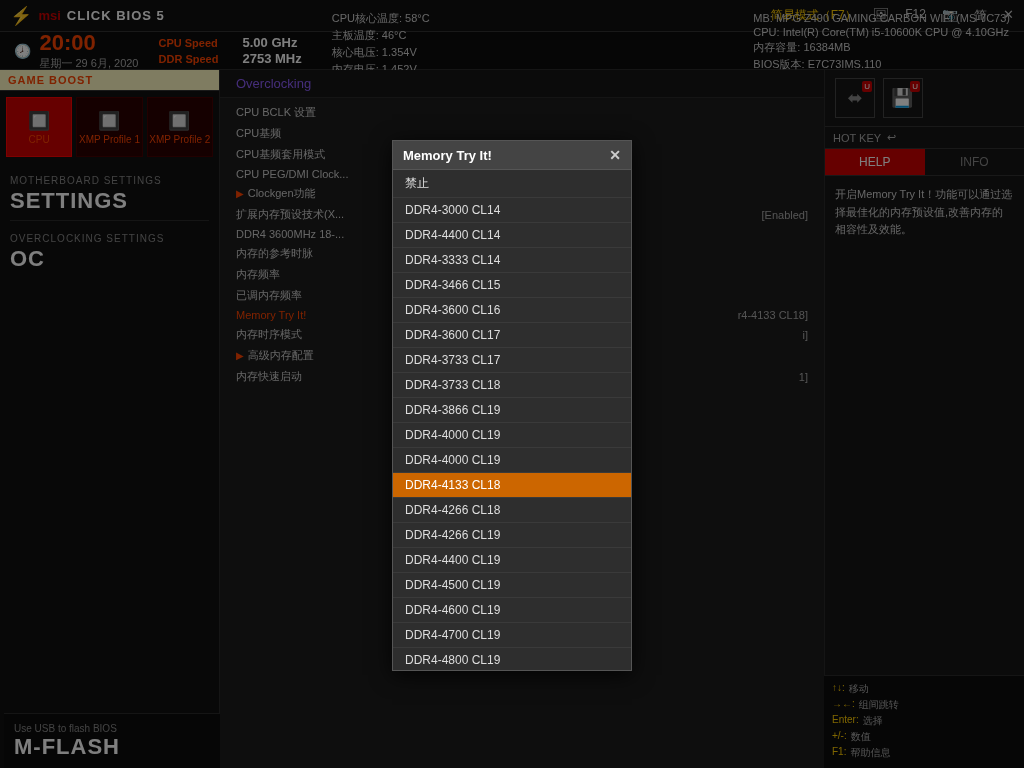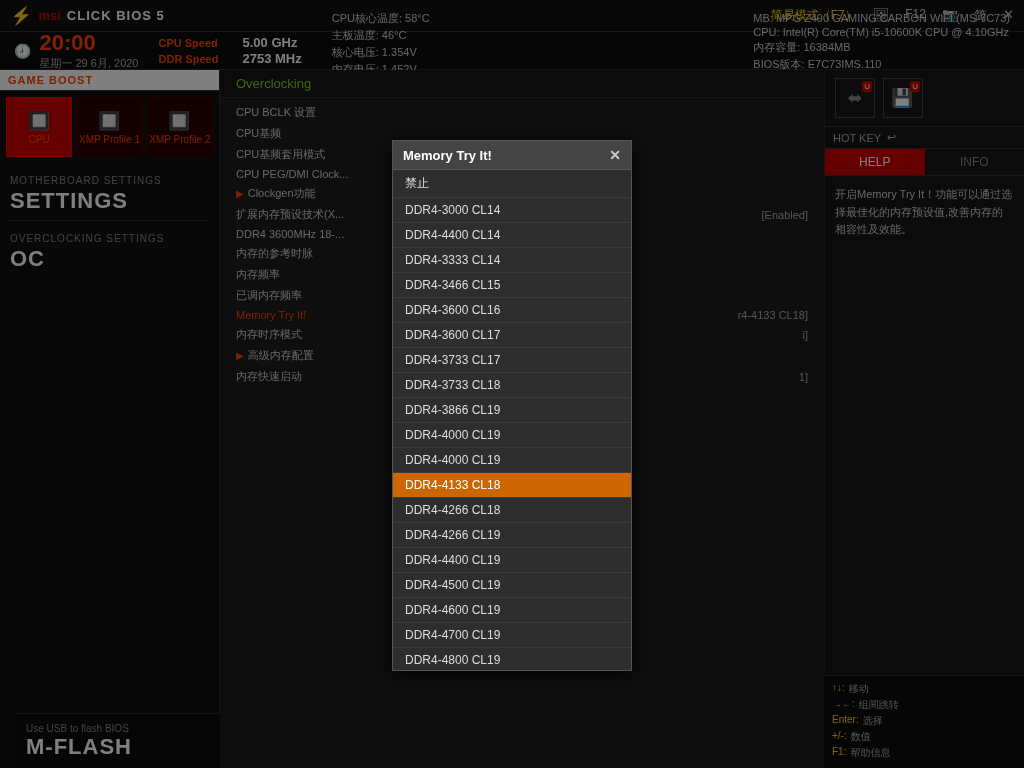--- a/index.html
+++ b/index.html
@@ -131,21 +131,21 @@
     #left-sidebar {
       width: 220px;
       background: #111;
       border-right: 1px solid #2a2a2a;
       display: flex;
       flex-direction: column;
     }
 
     
     #game-boost-bar {
-      background: #ffffff;
+      background: #fef9c3;
       padding: 4px 8px;
       font-size: 11px;
       color: #ff4400;
       font-weight: bold;
       letter-spacing: 1px;
       border-bottom: 1px solid #333;
     }
     #boost-buttons {
       display: flex;
       padding: 6px;
@@ -205,21 +205,21 @@
     #center-content {
       flex: 1;
       background: #1c1c1c;
       overflow: hidden;
       position: relative;
     }
 
     #oc-header {
       padding: 6px 16px;
       font-size: 13px;
-      color: #84cc16;
+      color: #8b5cf6;
       border-bottom: 1px solid #2a2a2a;
       background: #161616;
     }
 
     #oc-settings-list {
       padding: 4px 0;
       font-size: 12px;
       overflow-y: auto;
       height: calc(100% - 30px);
     }
@@ -329,21 +329,21 @@
       display: flex;
       gap: 4px;
       margin-bottom: 2px;
     }
     .key-code { color: #ffcc00; }
 
     
     #bottom-bar {
       position: absolute;
       bottom: 0;
-      left: 16px;
+      left: 4px;
       width: 220px;
       height: 55px;
       background: #0d0d0d;
       border-top: 1px solid #2a2a2a;
       display: flex;
       flex-direction: column;
       justify-content: center;
       padding: 6px 10px;
     }
     #bottom-bar .sub-text {

